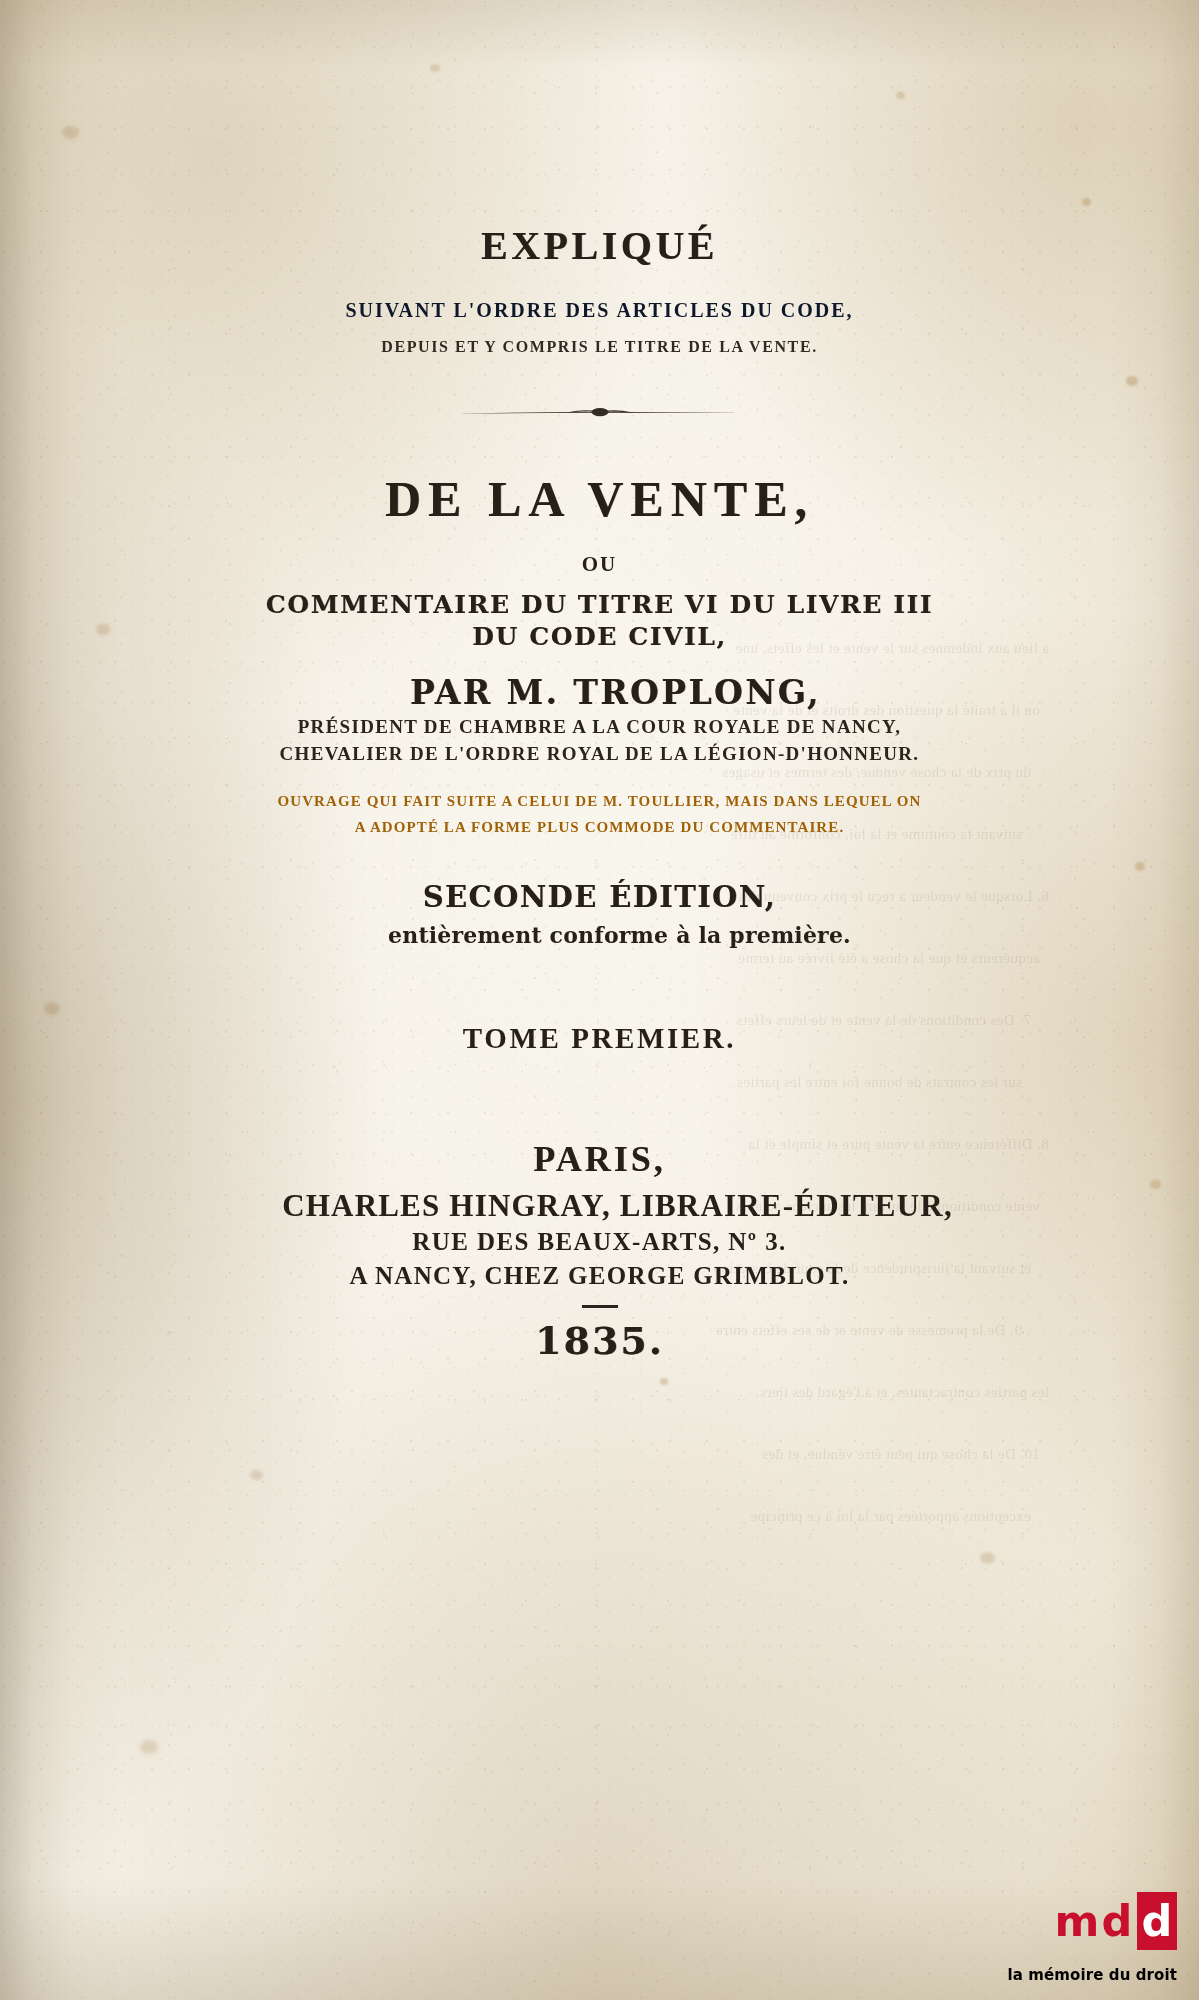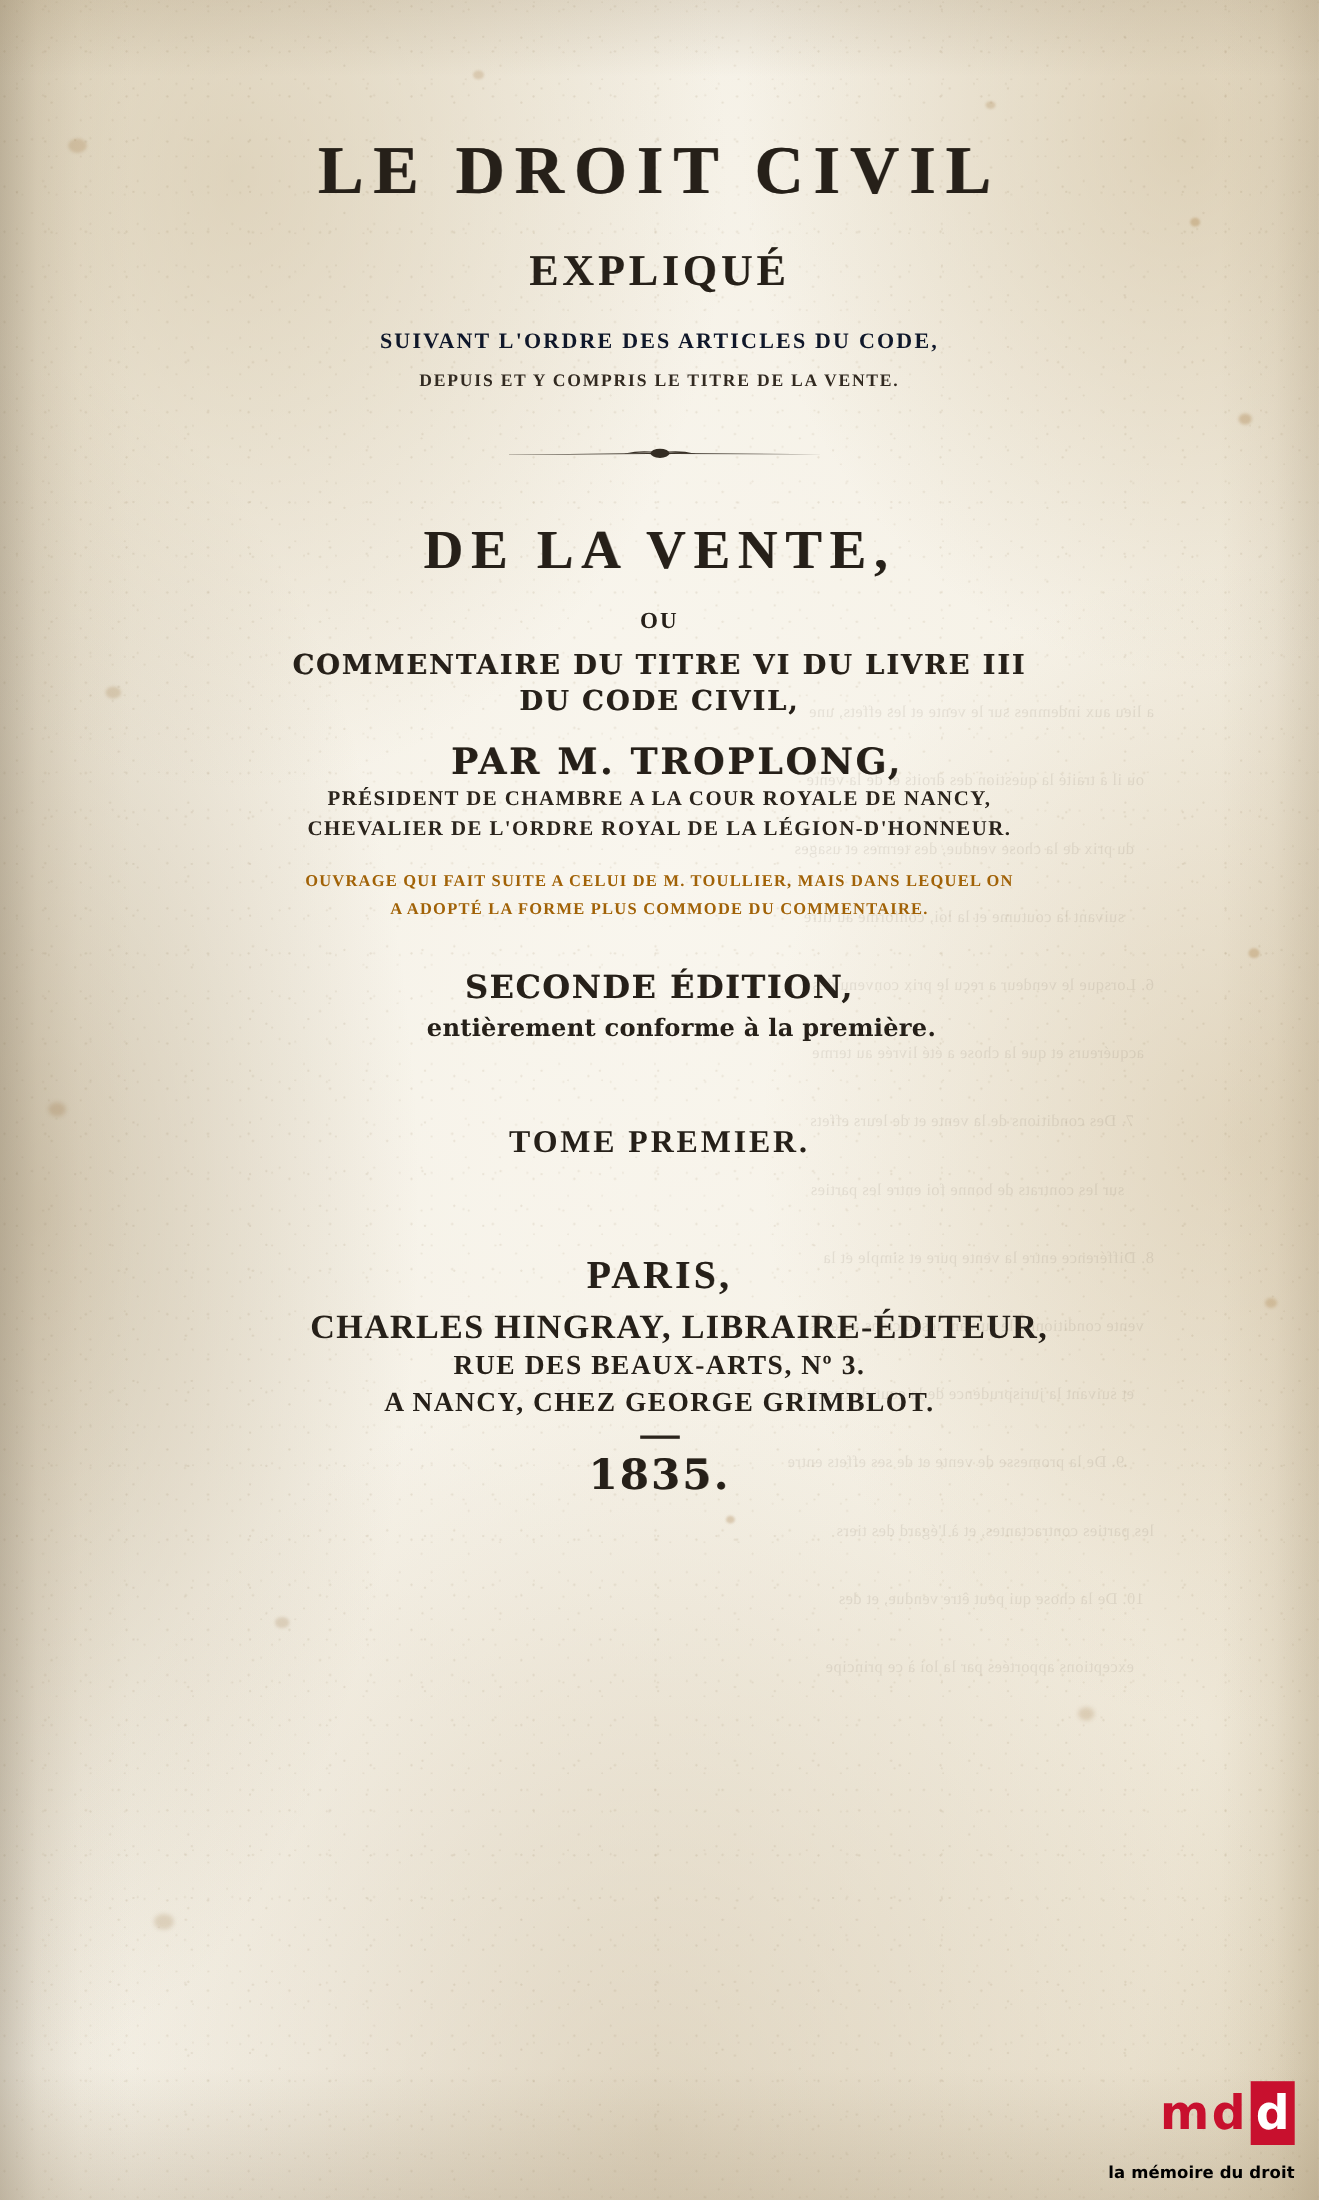--- a/index.html
+++ b/index.html
@@ -336,21 +336,20 @@
   <div class="foxing" style="left:1150px; top:1180px; width:11px; height:9px;  background:rgba(162,116,56,0.26); filter:blur(1.3px);"></div>
   <div class="foxing" style="left:660px;  top:1378px; width:8px;  height:7px;  background:rgba(158,112,54,0.28); filter:blur(1.0px);"></div>
   <div class="foxing" style="left:250px;  top:1470px; width:13px; height:10px; background:rgba(150,110,58,0.20); filter:blur(1.6px);"></div>
   <div class="foxing" style="left:980px;  top:1552px; width:15px; height:12px; background:rgba(156,114,58,0.22); filter:blur(1.7px);"></div>
   <div class="foxing" style="left:140px;  top:1740px; width:18px; height:14px; background:rgba(150,108,56,0.20); filter:blur(2.0px);"></div>
   <div class="foxing" style="left:430px;  top:64px;   width:10px; height:8px;  background:rgba(160,116,58,0.22); filter:blur(1.2px);"></div>
   <div class="foxing" style="left:896px;  top:92px;   width:9px;  height:7px;  background:rgba(160,116,58,0.24); filter:blur(1.1px);"></div>
 
   <div class="content">
 
-    <div class="ln title-main" style="top:120px;">LE DROIT CIVIL</div>
 
     <div class="ln title-explique" style="top:222px;">EXPLIQUÉ</div>
 
     <div class="ln sub-caps-1" style="top:299px;">SUIVANT L'ORDRE DES ARTICLES DU CODE,</div>
 
     <div class="ln sub-caps-2" style="top:338px;">DEPUIS ET Y COMPRIS LE TITRE DE LA VENTE.</div>
 
     <div class="ornament" style="top:402px;">
       <svg width="300" height="20" viewBox="0 0 300 20" aria-hidden="true">
         <path d="M2 11.6 L140 9.8 L150 8.2 L160 9.8 L298 11.0 L160 10.8 L150 12.0 L140 10.8 Z" fill="#3a3228"></path>

